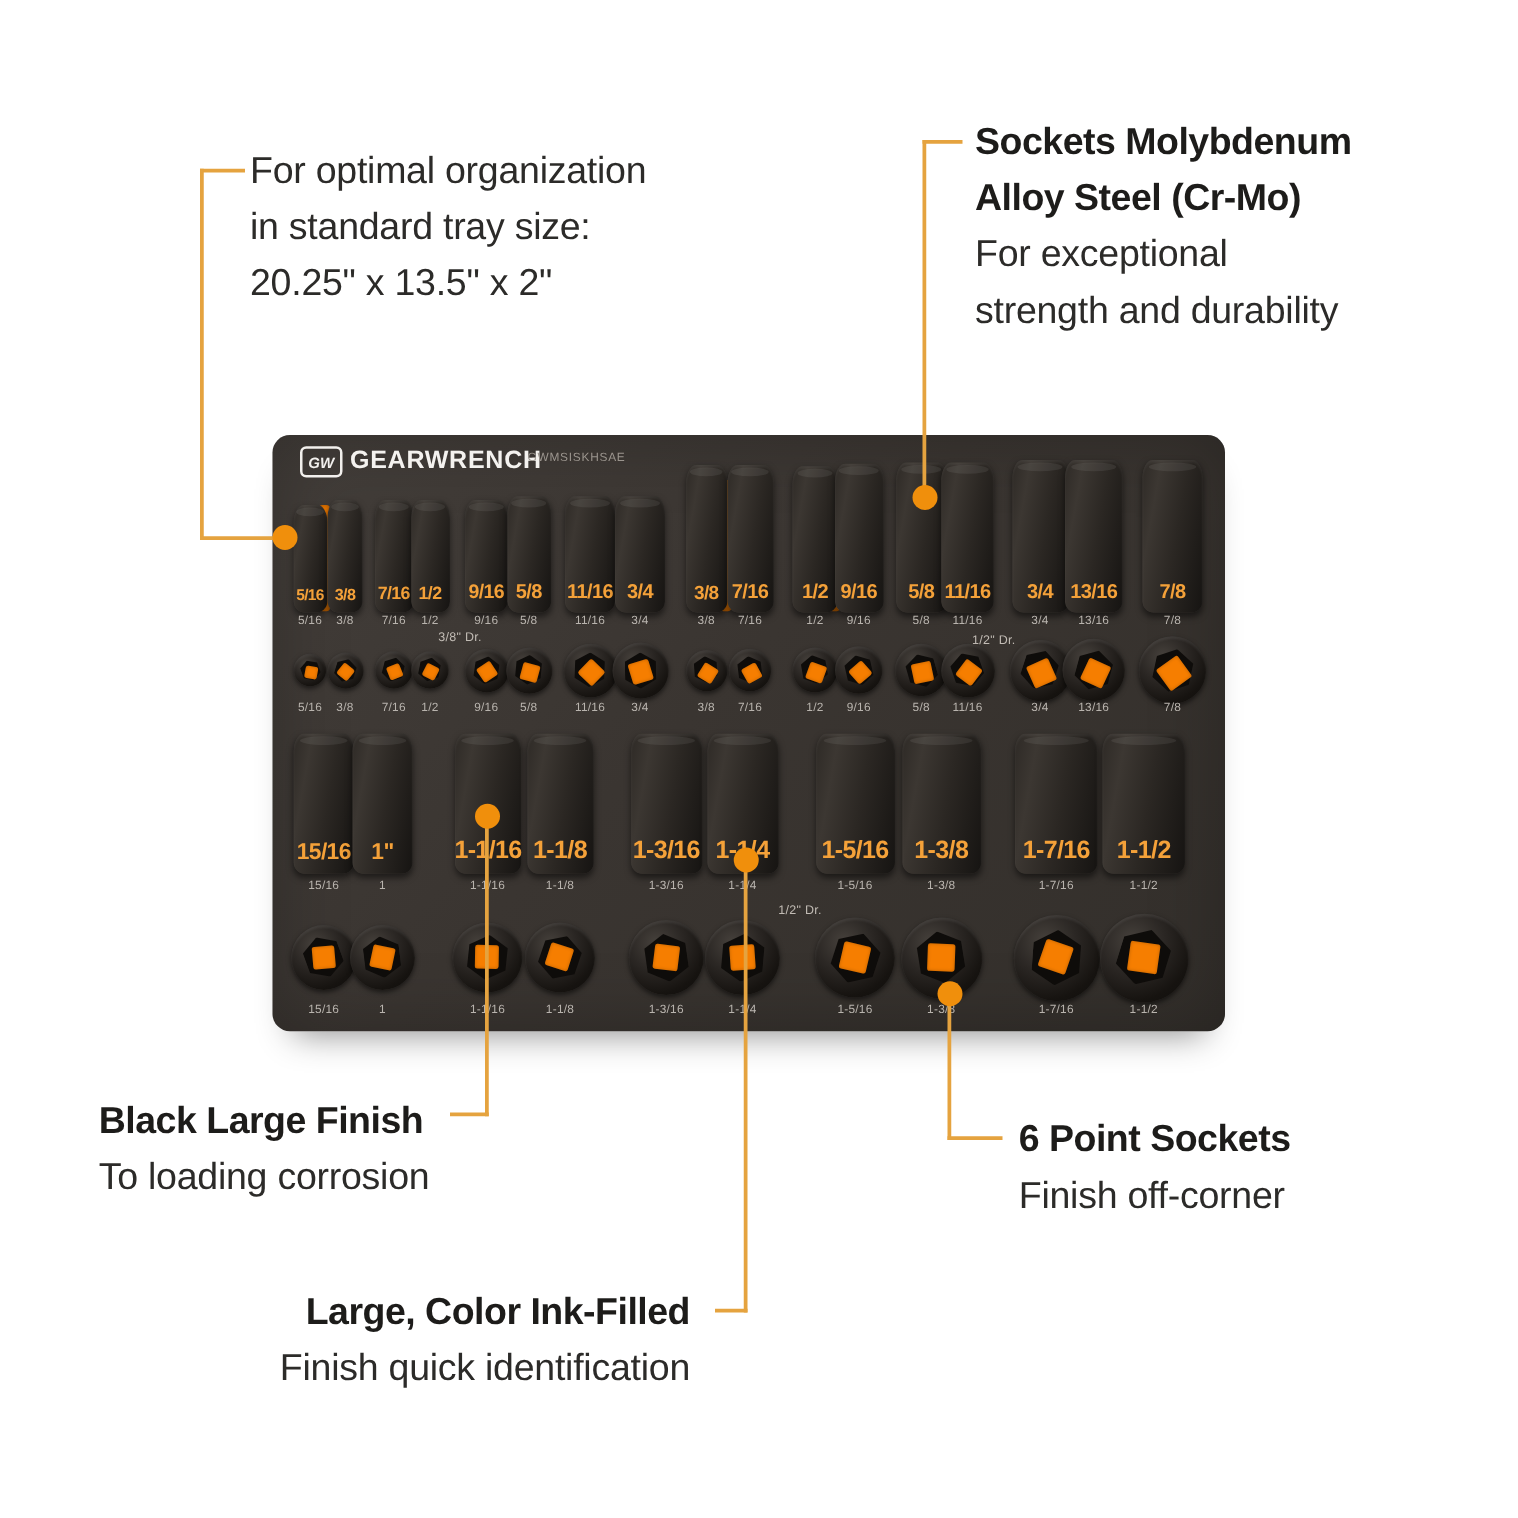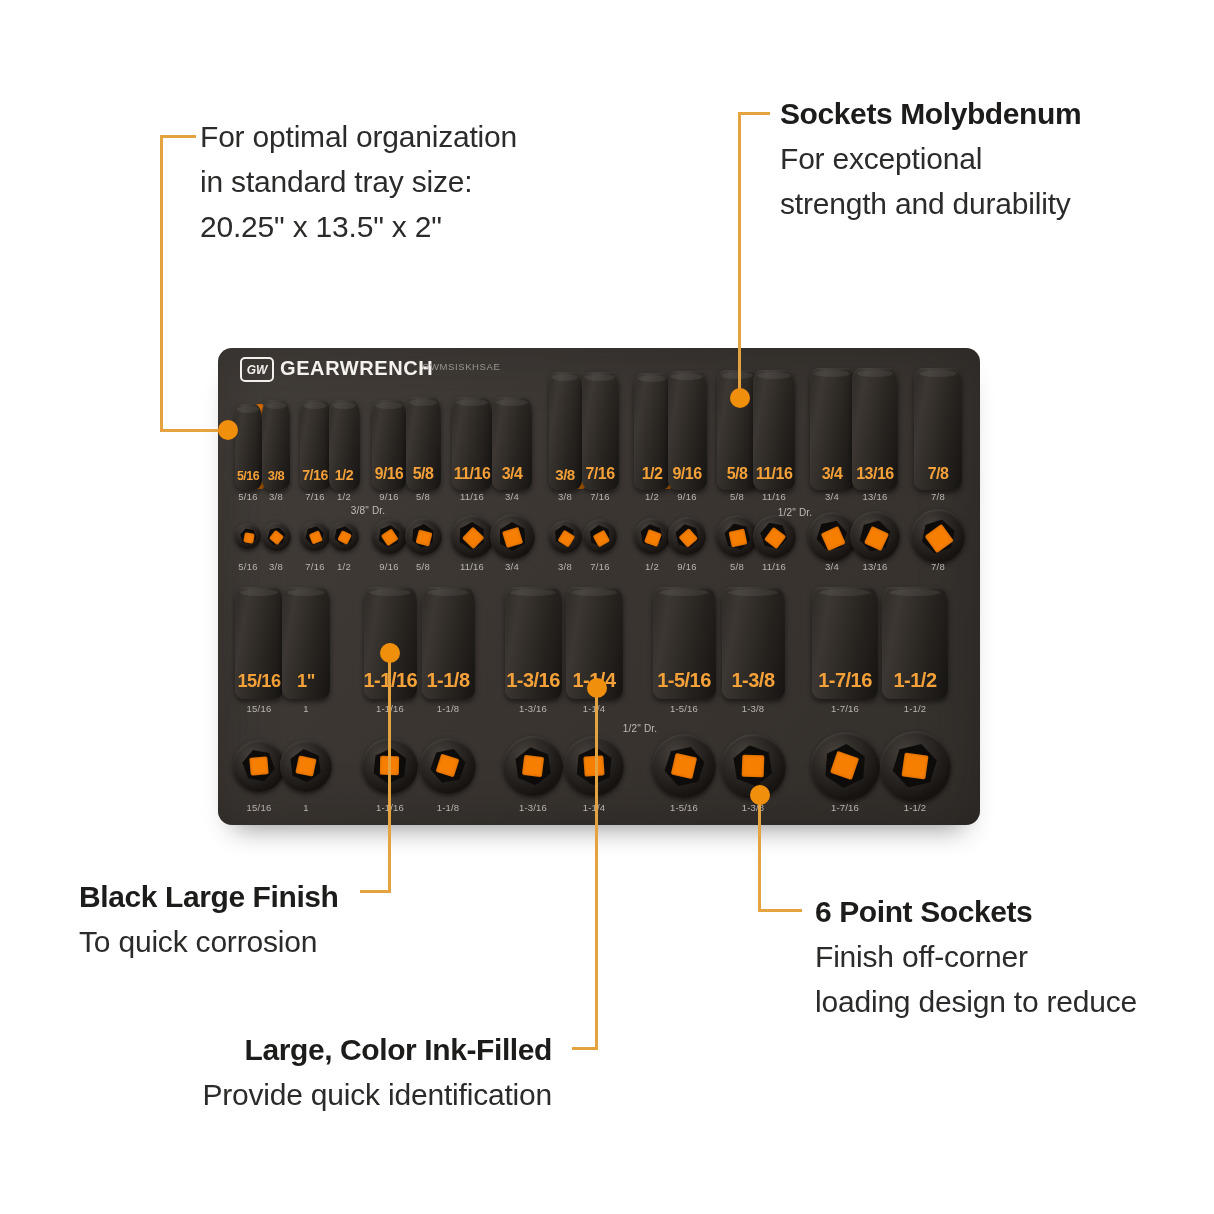--- a/index.html
+++ b/index.html
@@ -77,38 +77,38 @@
 <div id="stage">
 
   <div class="co" style="left:200px;top:114px;">
     <div class="co-body">For optimal organization</div>
     <div class="co-body">in standard tray size:</div>
     <div class="co-body">20.25" x 13.5" x 2"</div>
   </div>
 
   <div class="co" style="left:780px;top:91px;">
     <div class="co-title">Sockets Molybdenum</div>
+    <div class="co-title">Alloy Steel (Cr-Mo)</div>
     <div class="co-body">For exceptional</div>
     <div class="co-body">strength and durability</div>
   </div>
 
   <div class="co" style="left:79px;top:874px;">
     <div class="co-title">Black Large Finish</div>
-    <div class="co-body">To quick corrosion</div>
+    <div class="co-body">To loading corrosion</div>
   </div>
 
   <div class="co ra" style="right:662px;top:1027px;">
     <div class="co-title">Large, Color Ink-Filled</div>
-    <div class="co-body">Provide quick identification</div>
+    <div class="co-body">Finish quick identification</div>
   </div>
 
   <div class="co" style="left:815px;top:889px;">
     <div class="co-title">6 Point Sockets</div>
     <div class="co-body">Finish off-corner</div>
-    <div class="co-body">loading design to reduce</div>
   </div>
 
   <div class="oline" style="left:160px;top:135px;width:36px;height:3px;"></div>
   <div class="oline" style="left:160px;top:135px;width:3px;height:296px;"></div>
   <div class="oline" style="left:160px;top:429px;width:62px;height:3px;"></div>
   <div class="odot" style="left:218px;top:420px;"></div>
 
   <div class="oline" style="left:738px;top:112px;width:32px;height:3px;"></div>
   <div class="oline" style="left:738px;top:112px;width:3px;height:282px;"></div>
   <div class="odot" style="left:730px;top:388px;"></div>

